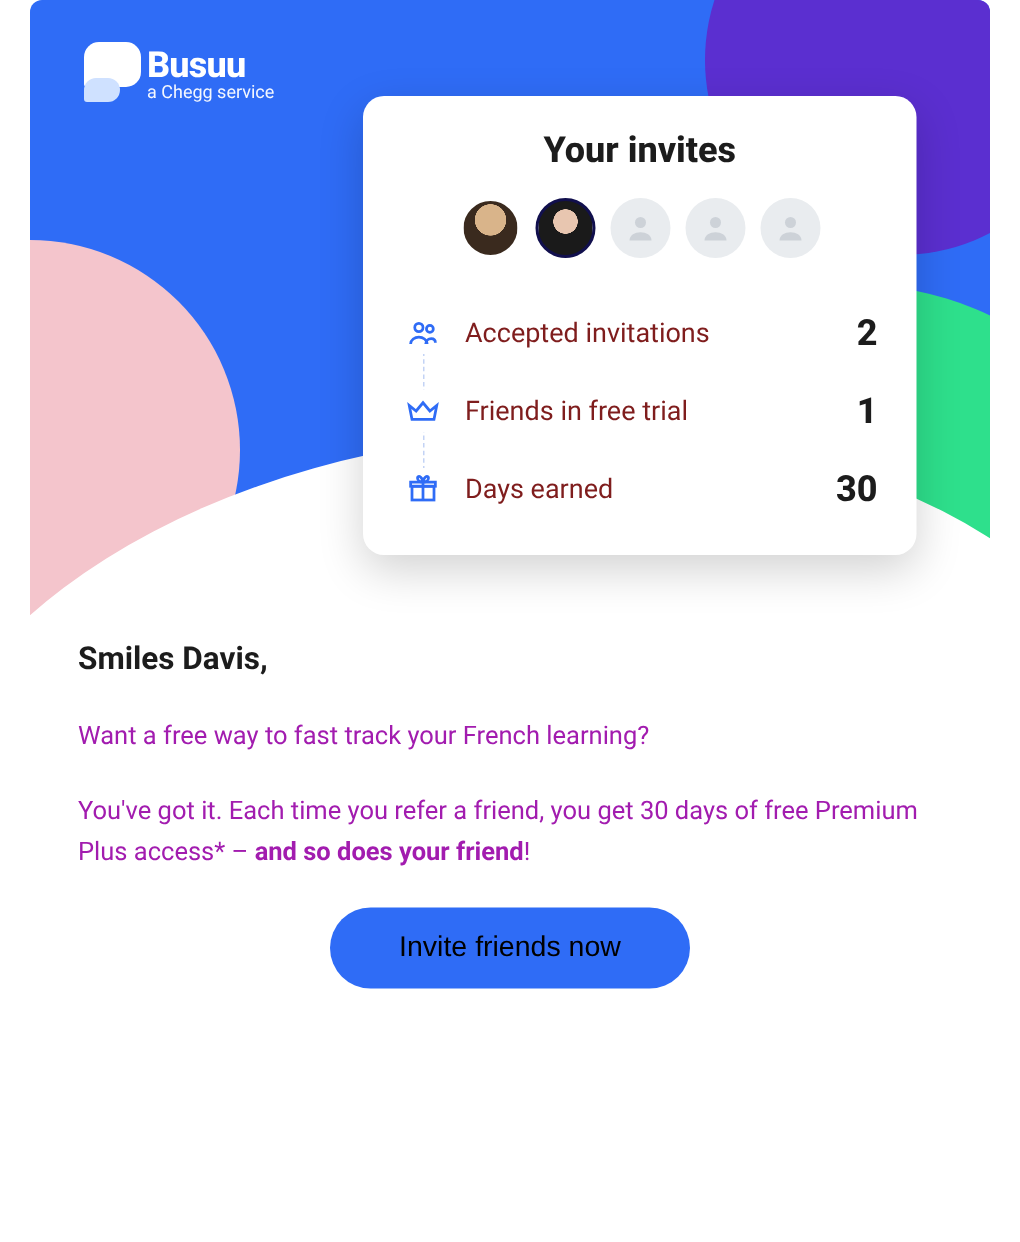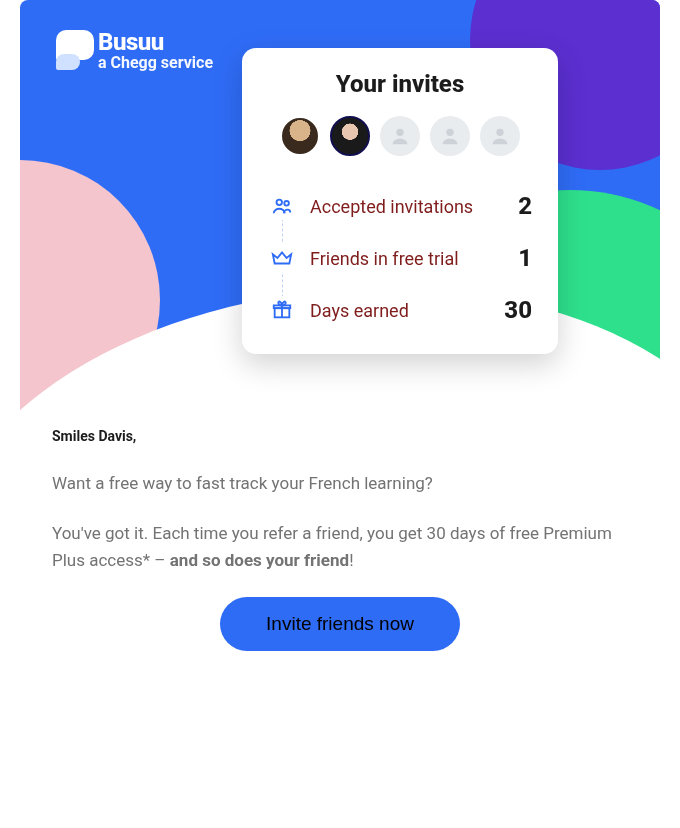--- a/index.html
+++ b/index.html
@@ -75,26 +75,26 @@
     border-radius: 10px 10px 10px 2px;
   }
   .logo-mark .shape2 {
     position: absolute; left: 0; bottom: 0;
     width: 24px; height: 16px;
     background: #cfe1ff;
     border-radius: 8px 8px 8px 2px;
   }
   .logo-text { color: #fff; }
   .logo-main { font-weight: 800; font-size: 24px; letter-spacing: -0.5px; }
-  .logo-sub { font-size: 16px; opacity: 0.95; margin-top: -3px; font-weight: bold; }
+  .logo-sub { font-size: 12px; opacity: 0.95; margin-top: -3px; }
   .card {
     position: absolute;
-    top: 48px;
+    top: 64px;
     left: 222px;
-    width: 316px;
+    width: 369px;
     background: #fff;
     border-radius: 14px;
     box-shadow: 0 10px 30px rgba(0,0,0,0.18);
     padding: 22px 26px 18px;
   }
   .card-title {
     text-align: center;
     font-size: 24px;
     font-weight: 800;
     color: #1c1c1c;
@@ -156,27 +156,27 @@
   .headline {
     color: #2f6cf6;
     font-size: 36px;
     line-height: 1.12;
     font-weight: 700;
     margin-bottom: 38px;
     white-space: pre-line;
   }
   .greeting {
     font-weight: 700;
-    font-size: 14px;
+    font-size: 21px;
     color: #1c1c1c;
     margin-bottom: 26px;
   }
   .para {
     font-size: 17px;
-    color: #737373;
+    color: #a21caf;
     line-height: 1.55;
     margin-bottom: 24px;
   }
   .cta-wrap { text-align: center; margin-top: 18px; }
   .cta {
     display: inline-block;
     background: #2f6cf6;
     color: #000000;
     font-size: 19px;
     font-weight: 500;

